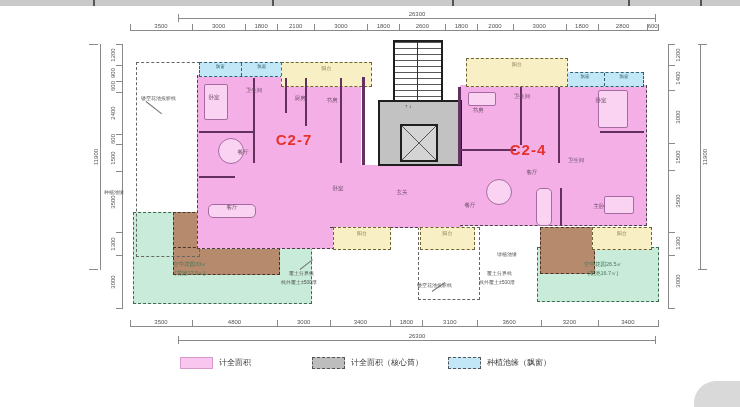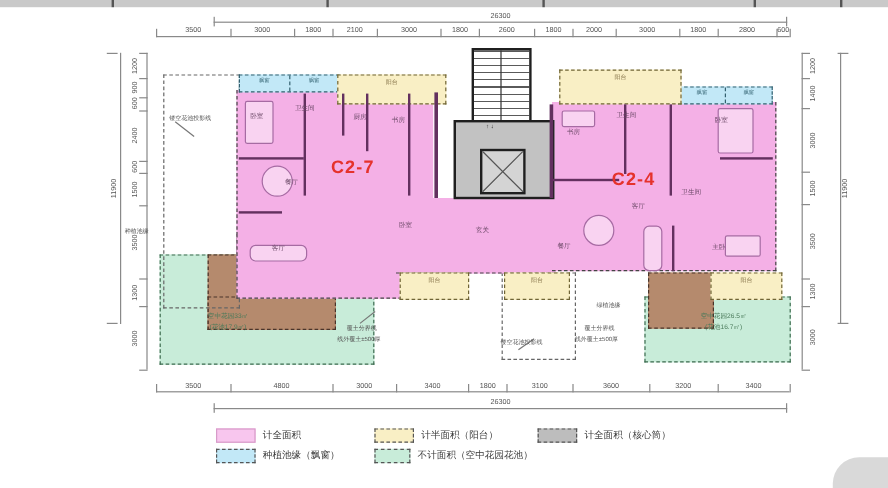--- a/index.html
+++ b/index.html
@@ -317,34 +317,26 @@
   <div class="leader" style="left:146px;top:101px;width:20px;transform:rotate(38deg);"></div>
   <div class="leader" style="left:300px;top:269px;width:16px;transform:rotate(-38deg);"></div>
   <div class="leader" style="left:432px;top:291px;width:16px;transform:rotate(-35deg);"></div>
 
   <div id="legend">
       <div class="litem">
         <div class="lsw" style="background: rgb(248, 198, 238); border: 1px solid rgb(215, 155, 201);"></div>
         <span class="llab">计全面积</span>
       </div>
       <div class="litem">
-        <div class="lsw" style="background: rgb(249, 239, 197); border: 1px dashed rgb(85, 85, 85);"></div>
-        <span class="llab">计半面积（阳台）</span>
-      </div>
-      <div class="litem">
         <div class="lsw" style="background: rgb(189, 189, 189); border: 1px dashed rgb(85, 85, 85);"></div>
         <span class="llab">计全面积（核心筒）</span>
       </div>
       <div class="litem">
         <div class="lsw" style="background: rgb(194, 232, 247); border: 1px dashed rgb(85, 85, 85);"></div>
         <span class="llab">种植池缘（飘窗）</span>
-      </div>
-      <div class="litem">
-        <div class="lsw" style="background: rgb(200, 236, 217); border: 1px dashed rgb(85, 85, 85);"></div>
-        <span class="llab">不计面积（空中花园花池）</span>
       </div>
     </div>
 
   <div class="abs corner"></div>
 <span class="room" style="left: 214px; top: 97px;">卧室</span>
     <span class="room" style="left: 254px; top: 90px;">卫生间</span>
     <span class="room" style="left: 300px; top: 98px;">厨房</span>
     <span class="room" style="left: 332px; top: 100px;">书房</span>
     <span class="room" style="left: 243px; top: 152px;">餐厅</span>
     <span class="room" style="left: 232px; top: 207px;">客厅</span>

